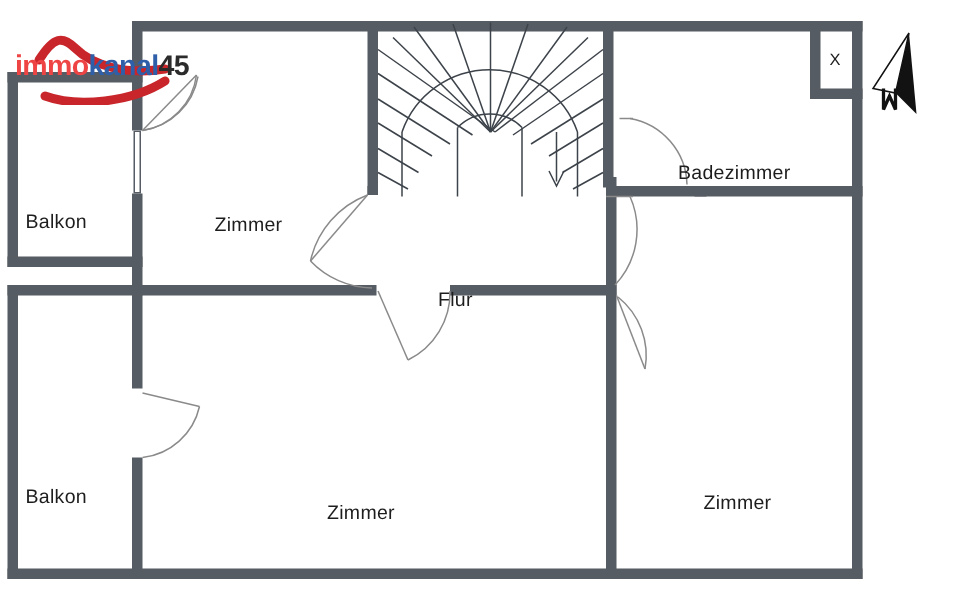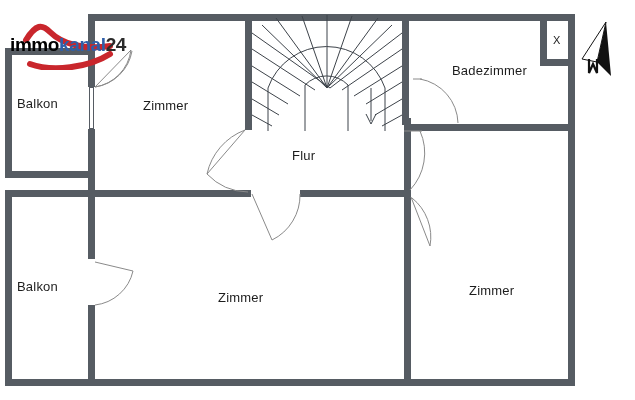--- a/index.html
+++ b/index.html
@@ -15,41 +15,42 @@
   .railing{position:absolute;border:1px solid #565c63;background:#ffffff;box-sizing:border-box;}
 
   
   .room-label{
     position:absolute;
     color:#1d1d1d;
     font-size:13px;
     line-height:15px;
     white-space:nowrap;
     letter-spacing:.2px;
+    margin-top:44px;
   }
   .shaft-label{
     position:absolute;
     color:#1d1d1d;
     font-size:11px;
     line-height:12px;
     white-space:nowrap;
   }
 
   
   .svg-layer{position:absolute;left:0;top:0;width:635px;height:400px;pointer-events:none;}
 
   
   #logo{position:absolute;left:6px;top:22px;width:122px;height:48px;}
   #logo .wordmark{
     position:absolute;left:4px;top:12px;
     font-family:"Liberation Sans", sans-serif;
     font-size:19px;font-weight:bold;letter-spacing:-0.4px;
     white-space:nowrap;
   }
-  #logo .w-immo{color:#000000;margin-top:18px;}
+  #logo .w-immo{color:#ef4444;margin-top:18px;}
   #logo .w-kanal{color:#2f5fa8;}
   #logo .w-24{color:#2b2b2b;}
   #logo svg{position:absolute;left:0;top:0;}
 </style>
 </head>
 <body>
 
 <div id="stage">
 
   <div class="wall" style="left:88px;top:14px;width:487px;height:7px;"></div>
@@ -192,17 +193,17 @@
   <div class="room-label" style="left:469px;top:283px;">Zimmer</div>
 
   <div class="shaft-label" style="left:553px;top:34px;">X</div>
 
   <div id="logo">
     <svg width="122" height="48" viewBox="0 0 122 48">
       <path d="M20 18 C30 2 36 2 44 10 C56 22 78 28 104 24" fill="none" stroke="#c9262c" stroke-width="6" stroke-linecap="round"></path>
       <path d="M24 42 C46 50 82 46 104 32" fill="none" stroke="#c9262c" stroke-width="6" stroke-linecap="round"></path>
     </svg>
     <div class="wordmark">
-      <span class="w-immo">immo</span><span class="w-kanal">kanal</span><span class="w-24">24</span>
+      <span class="w-immo">immo</span><span class="w-kanal">kanal</span><span class="w-24">45</span>
     </div>
   </div>
 
 </div>
 
 </body></html>

